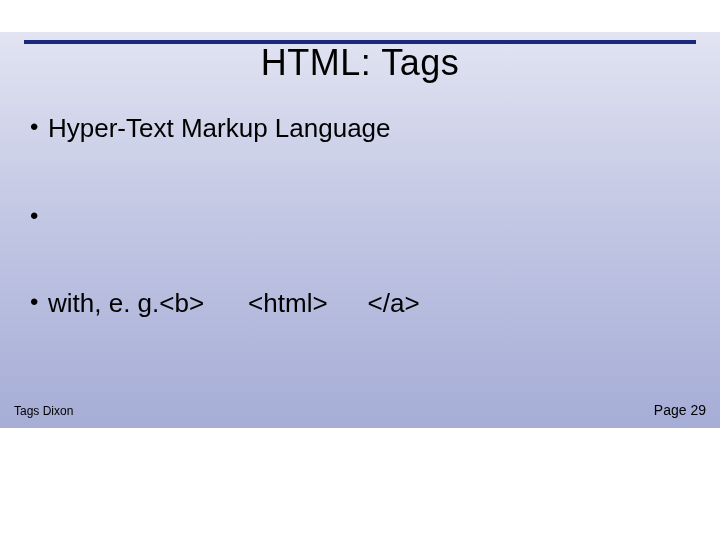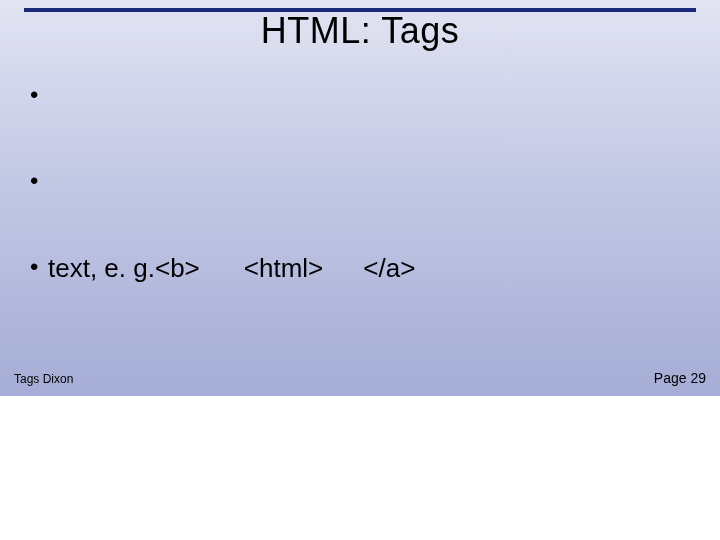--- a/index.html
+++ b/index.html
@@ -9,20 +9,21 @@
     height: 540px;
     overflow: hidden;
     font-family: Arial, Helvetica, sans-serif;
   }
   .slide {
     width: 720px;
     height: 396px;
     background: linear-gradient(180deg, #e2e4f2 0%, #c3c8e4 45%, #a6add6 100%);
     position: relative;
     box-sizing: border-box;
+    margin-top: 32px;
   }
   .rule {
     position: absolute;
     left: 24px;
     right: 24px;
     top: 8px;
     height: 4px;
     background: #1a2a7a;
   }
   .title {
@@ -83,30 +84,31 @@
 <body>
 
 <div class="slide">
   <div class="rule"></div>
   <div class="title">HTML: Tags</div>
 
   <div class="body">
 
     <div class="bullet">
       <span class="dot">•</span>
+      <span class="text">Hyper-Text Markup Language</span>
     </div>
 
     <div class="bullet">
       <span class="dot">•</span>
     </div>
 
     <div class="bullet tags-line">
       <span class="dot">•</span>
       <span class="text">
-        <span class="seg">text, e. g. </span><span class="seg">&lt;b&gt;</span><span class="gap-a"></span><span class="seg">&lt;html&gt;</span><span class="gap-b"></span><span class="seg">&lt;/a&gt;</span>
+        <span class="seg">with, e. g. </span><span class="seg">&lt;b&gt;</span><span class="gap-a"></span><span class="seg">&lt;html&gt;</span><span class="gap-b"></span><span class="seg">&lt;/a&gt;</span>
       </span>
     </div>
 
   </div>
 
   <div class="footer-left">Tags Dixon</div>
   <div class="footer-right">Page 29</div>
 </div>
 
 </body></html>

